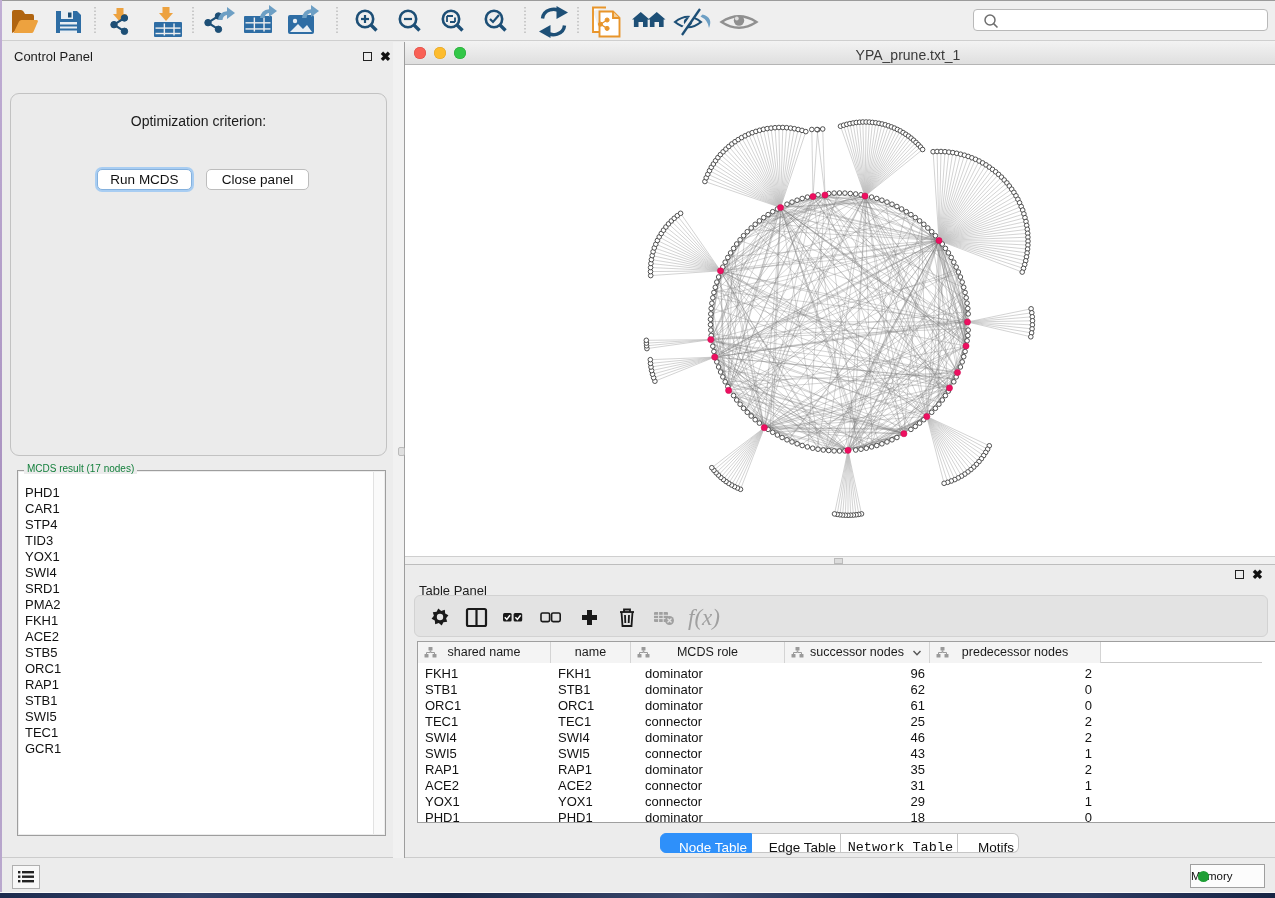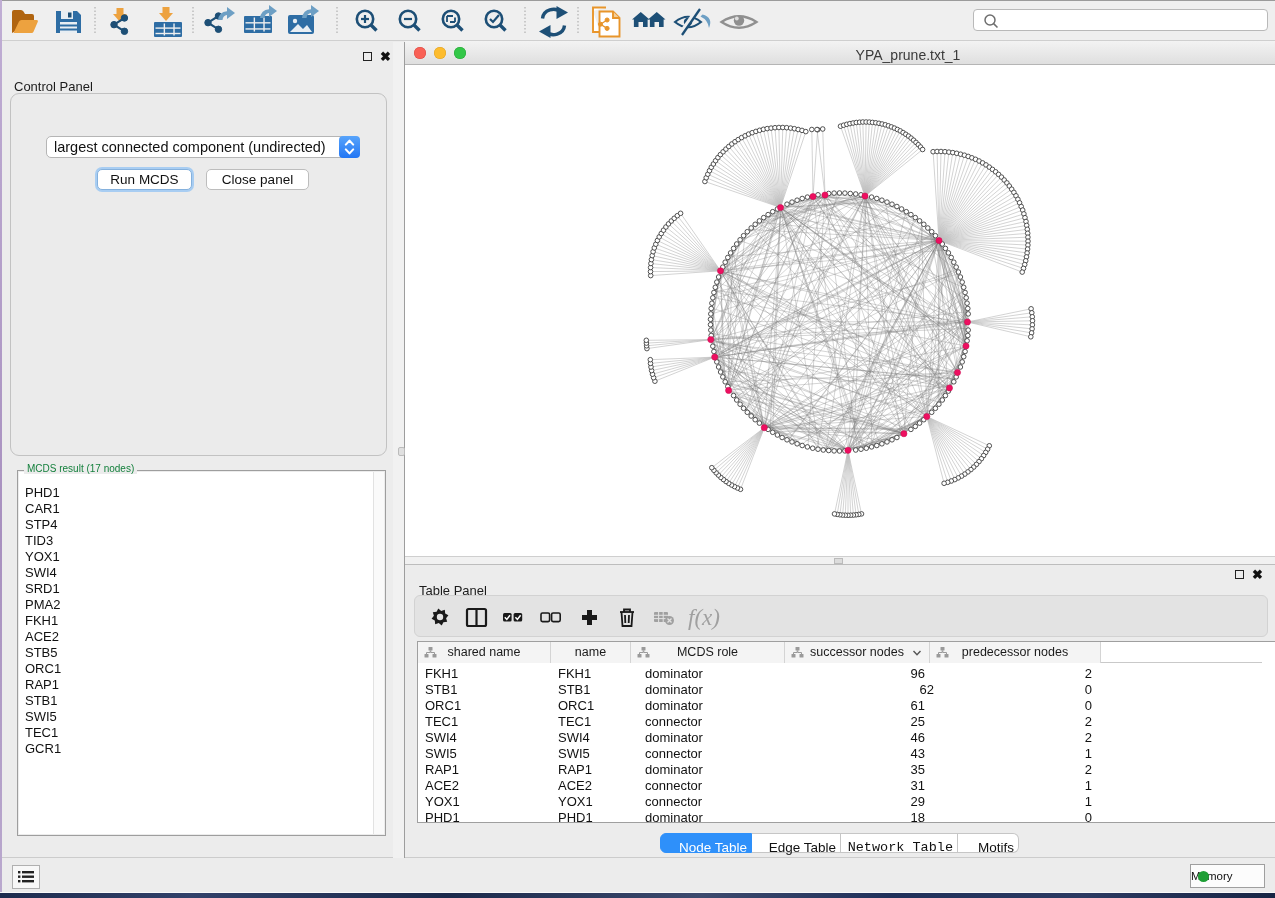--- a/index.html
+++ b/index.html
@@ -9,21 +9,21 @@
 
 #topline { left:0; top:0; width:1275px; height:1px; background:#9b9b9b; }
 #leftstrip { left:0; top:0; width:2px; height:893px; background:linear-gradient(#c0aed4,#a890bf 60%,#baa9ce); }
 #bluebottom { left:0; top:892px; width:1275px; height:1.5px; background:#fafafa; }
 #navy { left:0; top:893px; width:1275px; height:5px; background:linear-gradient(90deg,#1d2c4e,#32416a 15%,#1b294b 35%,#3d4a6e 55%,#20305a 70%,#2c3a62 85%,#172544); }
 
 #toolbar { left:2px; top:1px; width:1273px; height:40px; background:#efefef; border-bottom:1px solid #cfcfcf; }
 #searchbox { position:absolute; left:973px; top:9px; width:295px; height:22px; background:#fff; border:1px solid #b9b9b9; border-radius:4px; }
 
 #cpanel { left:2px; top:42px; width:391px; height:818px; background:#ececec; }
-#cp-title { position:absolute; left:12px; top:7px; font-size:13px; color:#1c1c1c;margin-top:30px; }
+#cp-title { position:absolute; left:12px; top:7px; font-size:13px; color:#1c1c1c; }
 .winbtn-sq { position:absolute; width:9px; height:9px; border:1.6px solid #222; }
 .winbtn-x { position:absolute; font-size:13px; font-weight:bold; color:#111; line-height:10px; }
 
 #cptabs { position:absolute; left:80px; top:33px; height:19px; display:flex; }
 .cptab { height:19px; line-height:18px; font-size:14.5px; color:#111; background:#fff; border:1px solid #c6c6c6; border-left:none; padding:0; text-align:center; }
 .cptab.first { border-left:1px solid #c6c6c6; border-radius:6px 0 0 6px; }
 .cptab.sel { background:#2e90fa; color:#fff; border:none; border-radius:6px; height:21px; margin-top:-1px; line-height:21px; }
 #tabpanel { position:absolute; left:8px; top:51px; width:377px; height:363px; border:1px solid #c2c2c2; border-radius:9px; background:#ebebeb; }
 #optlabel { position:absolute; left:0; top:71px; width:393px; text-align:center; font-size:14px; color:#1a1a1a; }
 #combo { position:absolute; left:44px; top:94px; width:314px; height:22px; background:#fff; border:1px solid #b5b5b5; border-radius:5px; font-size:14.5px; color:#111; line-height:20px; padding-left:7px; }
@@ -189,28 +189,21 @@
         <circle cx="10" cy="9" r="5"></circle>
         <line x1="13.6" y1="12.6" x2="17.5" y2="16.5"></line>
       </g>
     </svg>
   </div>
 <div class="abs" id="cpanel">
   <div id="cp-title">Control Panel</div>
   <div class="winbtn-sq" style="left:361px; top:10px;"></div>
   <div class="winbtn-x" style="left:378px; top:10px;">✖</div>
   <div id="tabpanel"></div>
-  <div id="combo">largest connected component (undirected)
-    <div id="combo-btn"><svg width="21" height="22" viewBox="0 0 21 22">
-          <g stroke="#fff" stroke-width="2.1" fill="none" stroke-linecap="round" stroke-linejoin="round">
-            <path d="M6.8 8.6 L10.5 4.6 L14.2 8.6"></path>
-            <path d="M6.8 13.4 L10.5 17.4 L14.2 13.4"></path>
-          </g>
-        </svg></div>
-  </div>
+  <div id="optlabel">Optimization criterion:</div>
   <div class="btn" id="runbtn">Run MCDS</div>
   <div class="btn" id="closebtn">Close panel</div>
   <div id="mcdsbox">
     <div id="mcdslist">PHD1<br>CAR1<br>STP4<br>TID3<br>YOX1<br>SWI4<br>SRD1<br>PMA2<br>FKH1<br>ACE2<br>STB5<br>ORC1<br>RAP1<br>STB1<br>SWI5<br>TEC1<br>GCR1</div>
     <div id="mcds-sb"></div>
     <div id="mcdslabel">MCDS result (17 nodes)</div>
   </div>
 </div>
 <div class="abs" id="statusline"></div>
 <div id="listbtn"><svg width="26" height="22" viewBox="0 0 26 22">
@@ -1230,21 +1223,21 @@
       </svg>
     </div>
   <div class="trow" style="left:7px; top:24px; width:120px;">FKH1</div>
 <div class="trow" style="left:140px; top:24px; width:70px;">FKH1</div>
 <div class="trow" style="left:227px; top:24px; width:120px;">dominator</div>
 <div class="trow" style="left:367px; top:24px; width:140px; text-align:right;">96</div>
 <div class="trow" style="left:512px; top:24px; width:162px; text-align:right;">2</div>
 <div class="trow" style="left:7px; top:40px; width:120px;">STB1</div>
 <div class="trow" style="left:140px; top:40px; width:70px;">STB1</div>
 <div class="trow" style="left:227px; top:40px; width:120px;">dominator</div>
-<div class="trow" style="left:376px; top:40px; width:140px; text-align:right;">62</div>
+<div class="trow" style="left:367px; top:40px; width:140px; text-align:right;">62</div>
 <div class="trow" style="left:512px; top:40px; width:162px; text-align:right;">0</div>
 <div class="trow" style="left:7px; top:56px; width:120px;">ORC1</div>
 <div class="trow" style="left:140px; top:56px; width:70px;">ORC1</div>
 <div class="trow" style="left:227px; top:56px; width:120px;">dominator</div>
 <div class="trow" style="left:367px; top:56px; width:140px; text-align:right;">61</div>
 <div class="trow" style="left:512px; top:56px; width:162px; text-align:right;">0</div>
 <div class="trow" style="left:7px; top:72px; width:120px;">TEC1</div>
 <div class="trow" style="left:140px; top:72px; width:70px;">TEC1</div>
 <div class="trow" style="left:227px; top:72px; width:120px;">connector</div>
 <div class="trow" style="left:367px; top:72px; width:140px; text-align:right;">25</div>

